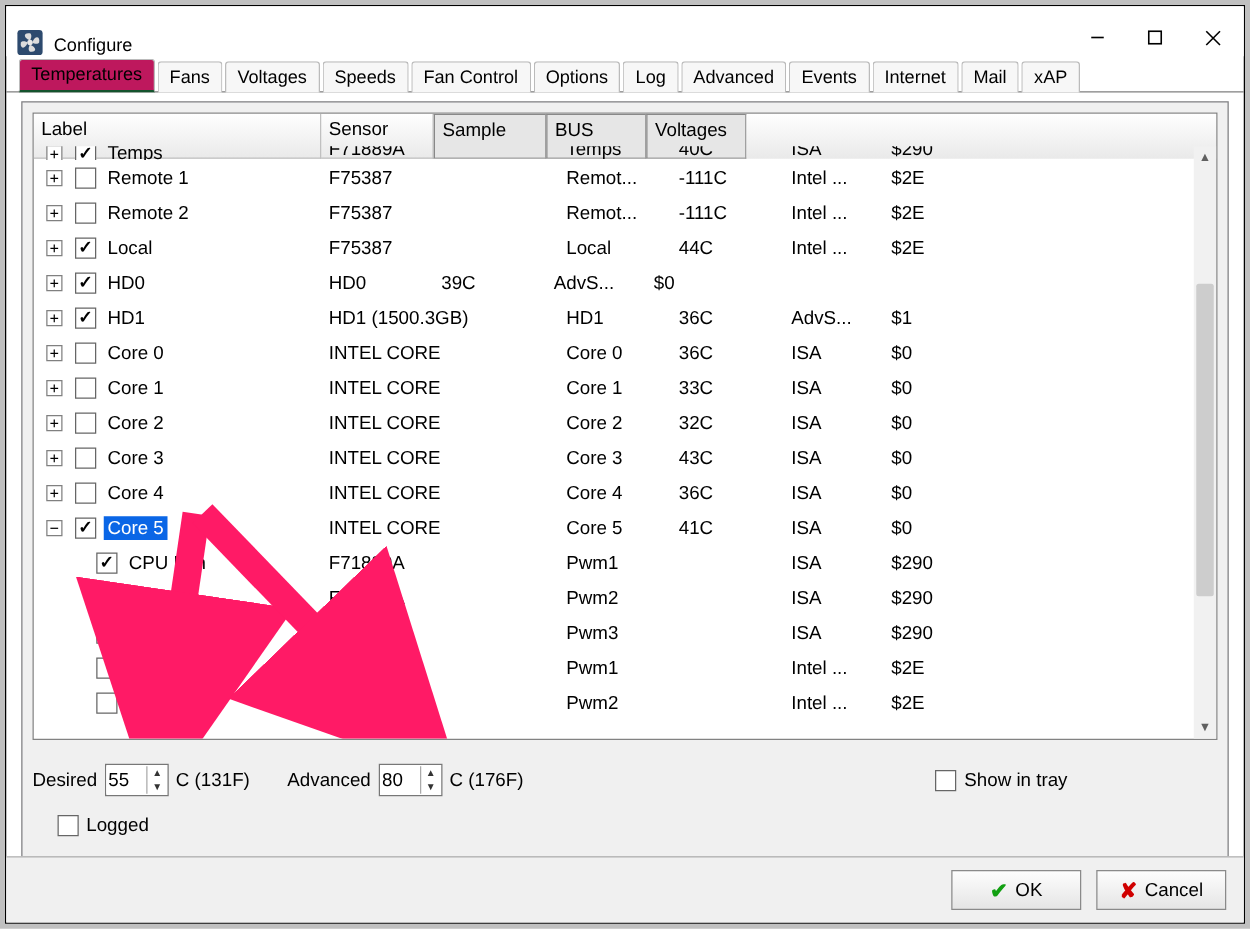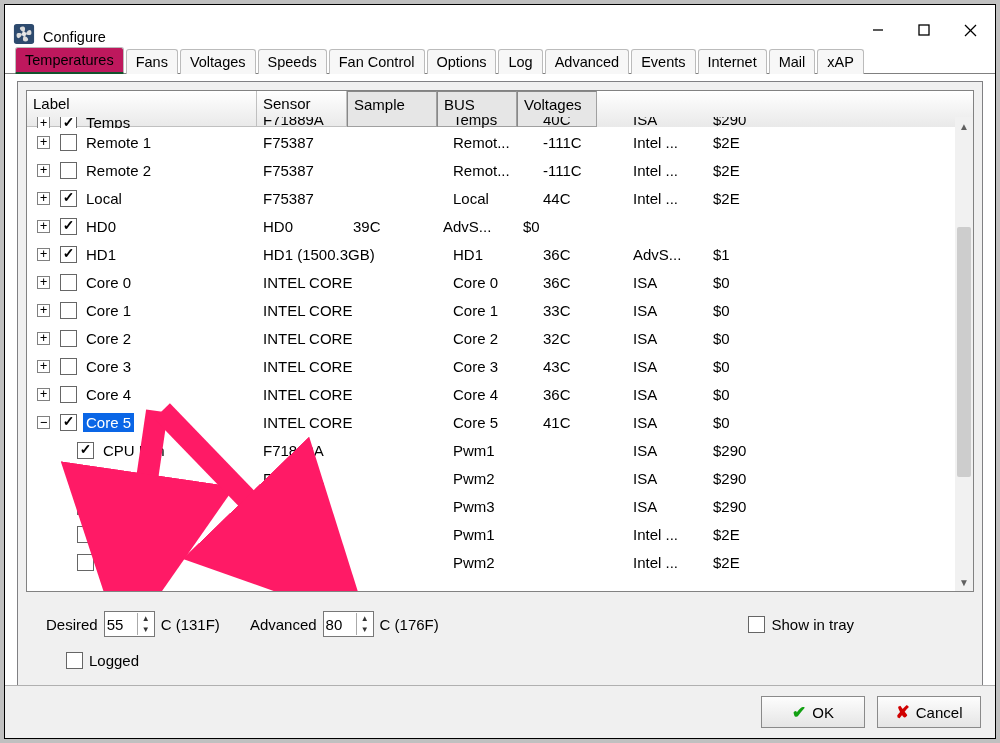--- a/index.html
+++ b/index.html
@@ -21,21 +21,21 @@
 .sb-arrow{position:absolute;left:0;width:18px;height:18px;display:flex;align-items:center;justify-content:center;font-size:10px;color:#606060;}
 .sb-thumb{position:absolute;left:2px;right:2px;top:110px;height:250px;background:#cdcdcd;border-radius:2px;}
 .row{display:flex;align-items:center;height:28px;font-size:15px;white-space:nowrap;}
 .treecell{display:flex;align-items:center;height:100%;box-sizing:border-box;overflow:hidden;}
 .pm{display:inline-flex;width:11px;height:11px;border:1px solid #808080;align-items:center;justify-content:center;font-size:12px;line-height:1;font-family:monospace;margin-right:4px;color:#000;background:#fff;}
 .cb{display:inline-flex;width:15px;height:15px;border:1px solid #666;align-items:center;justify-content:center;margin-right:6px;background:#fff;font-size:14px;line-height:1;}
 .cb .mark{font-weight:bold;position:relative;top:-1px;}
 .lbl{padding:1px 3px;}
 .sel{background:#0a66e6;color:#fff;}
 .cell{box-sizing:border-box;padding:0 6px;overflow:hidden;text-overflow:ellipsis;}
-.bottom-ctrl{position:absolute;left:8px;right:8px;bottom:8px;height:68px;margin-left:20px;}
+.bottom-ctrl{position:absolute;left:8px;right:8px;bottom:8px;height:68px;}
 .field-row{display:flex;align-items:center;height:30px;font-size:15px;}
 .spin{display:inline-flex;align-items:center;border:1px solid #777;height:24px;background:#fff;}
 .spin input{border:none;width:28px;height:22px;font-size:15px;text-align:left;padding:0 2px;outline:none;font-family:inherit;}
 .spin .arrows{display:flex;flex-direction:column;width:16px;height:22px;border-left:1px solid #aaa;}
 .spin .arrows span{flex:1;font-size:8px;display:flex;align-items:center;justify-content:center;color:#333;}
 .footer{position:absolute;left:0;right:0;bottom:0;height:52px;display:flex;justify-content:flex-end;align-items:center;padding:0 14px;gap:12px;background:#f0f0f0;border-top:1px solid #b0b0b0;}
 .btn{min-width:102px;height:30px;border:1px solid #8a8a8a;background:linear-gradient(#fdfdfd,#e5e5e5);font-size:15px;display:flex;align-items:center;justify-content:center;gap:6px;cursor:default;}
 .ok-mark{color:#12a012;font-weight:bold;font-size:17px;}
 .x-mark{color:#d00000;font-weight:bold;font-size:17px;}
 

